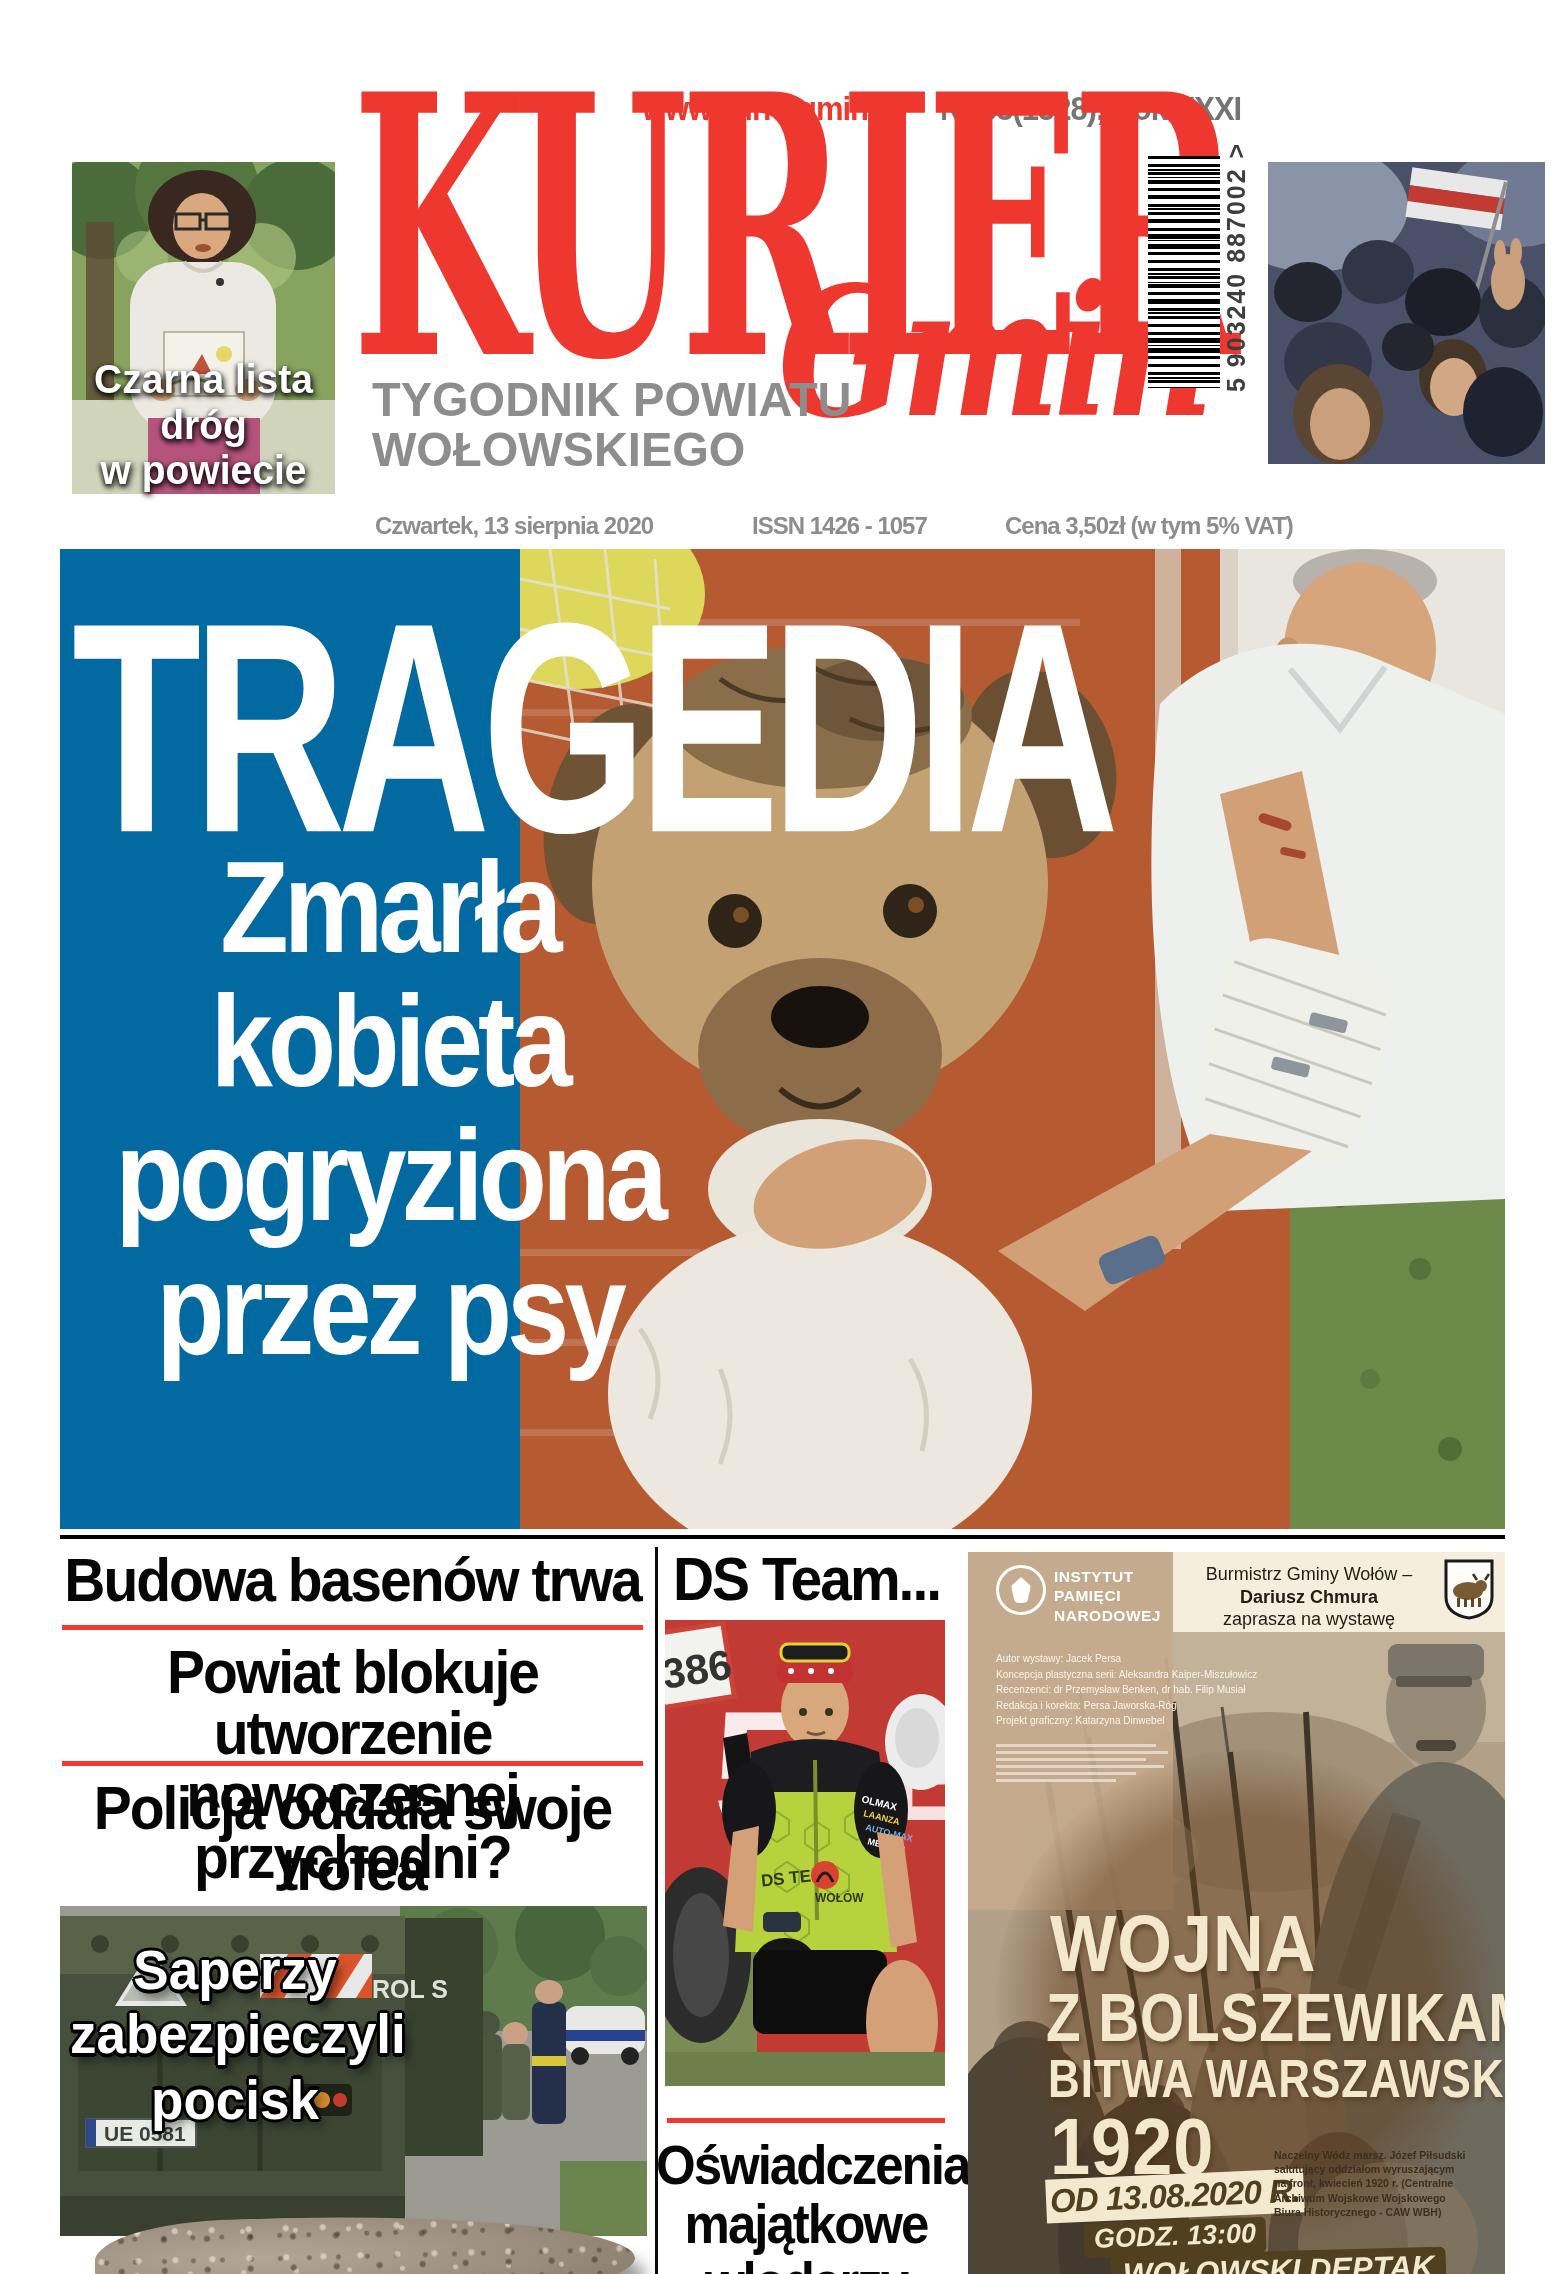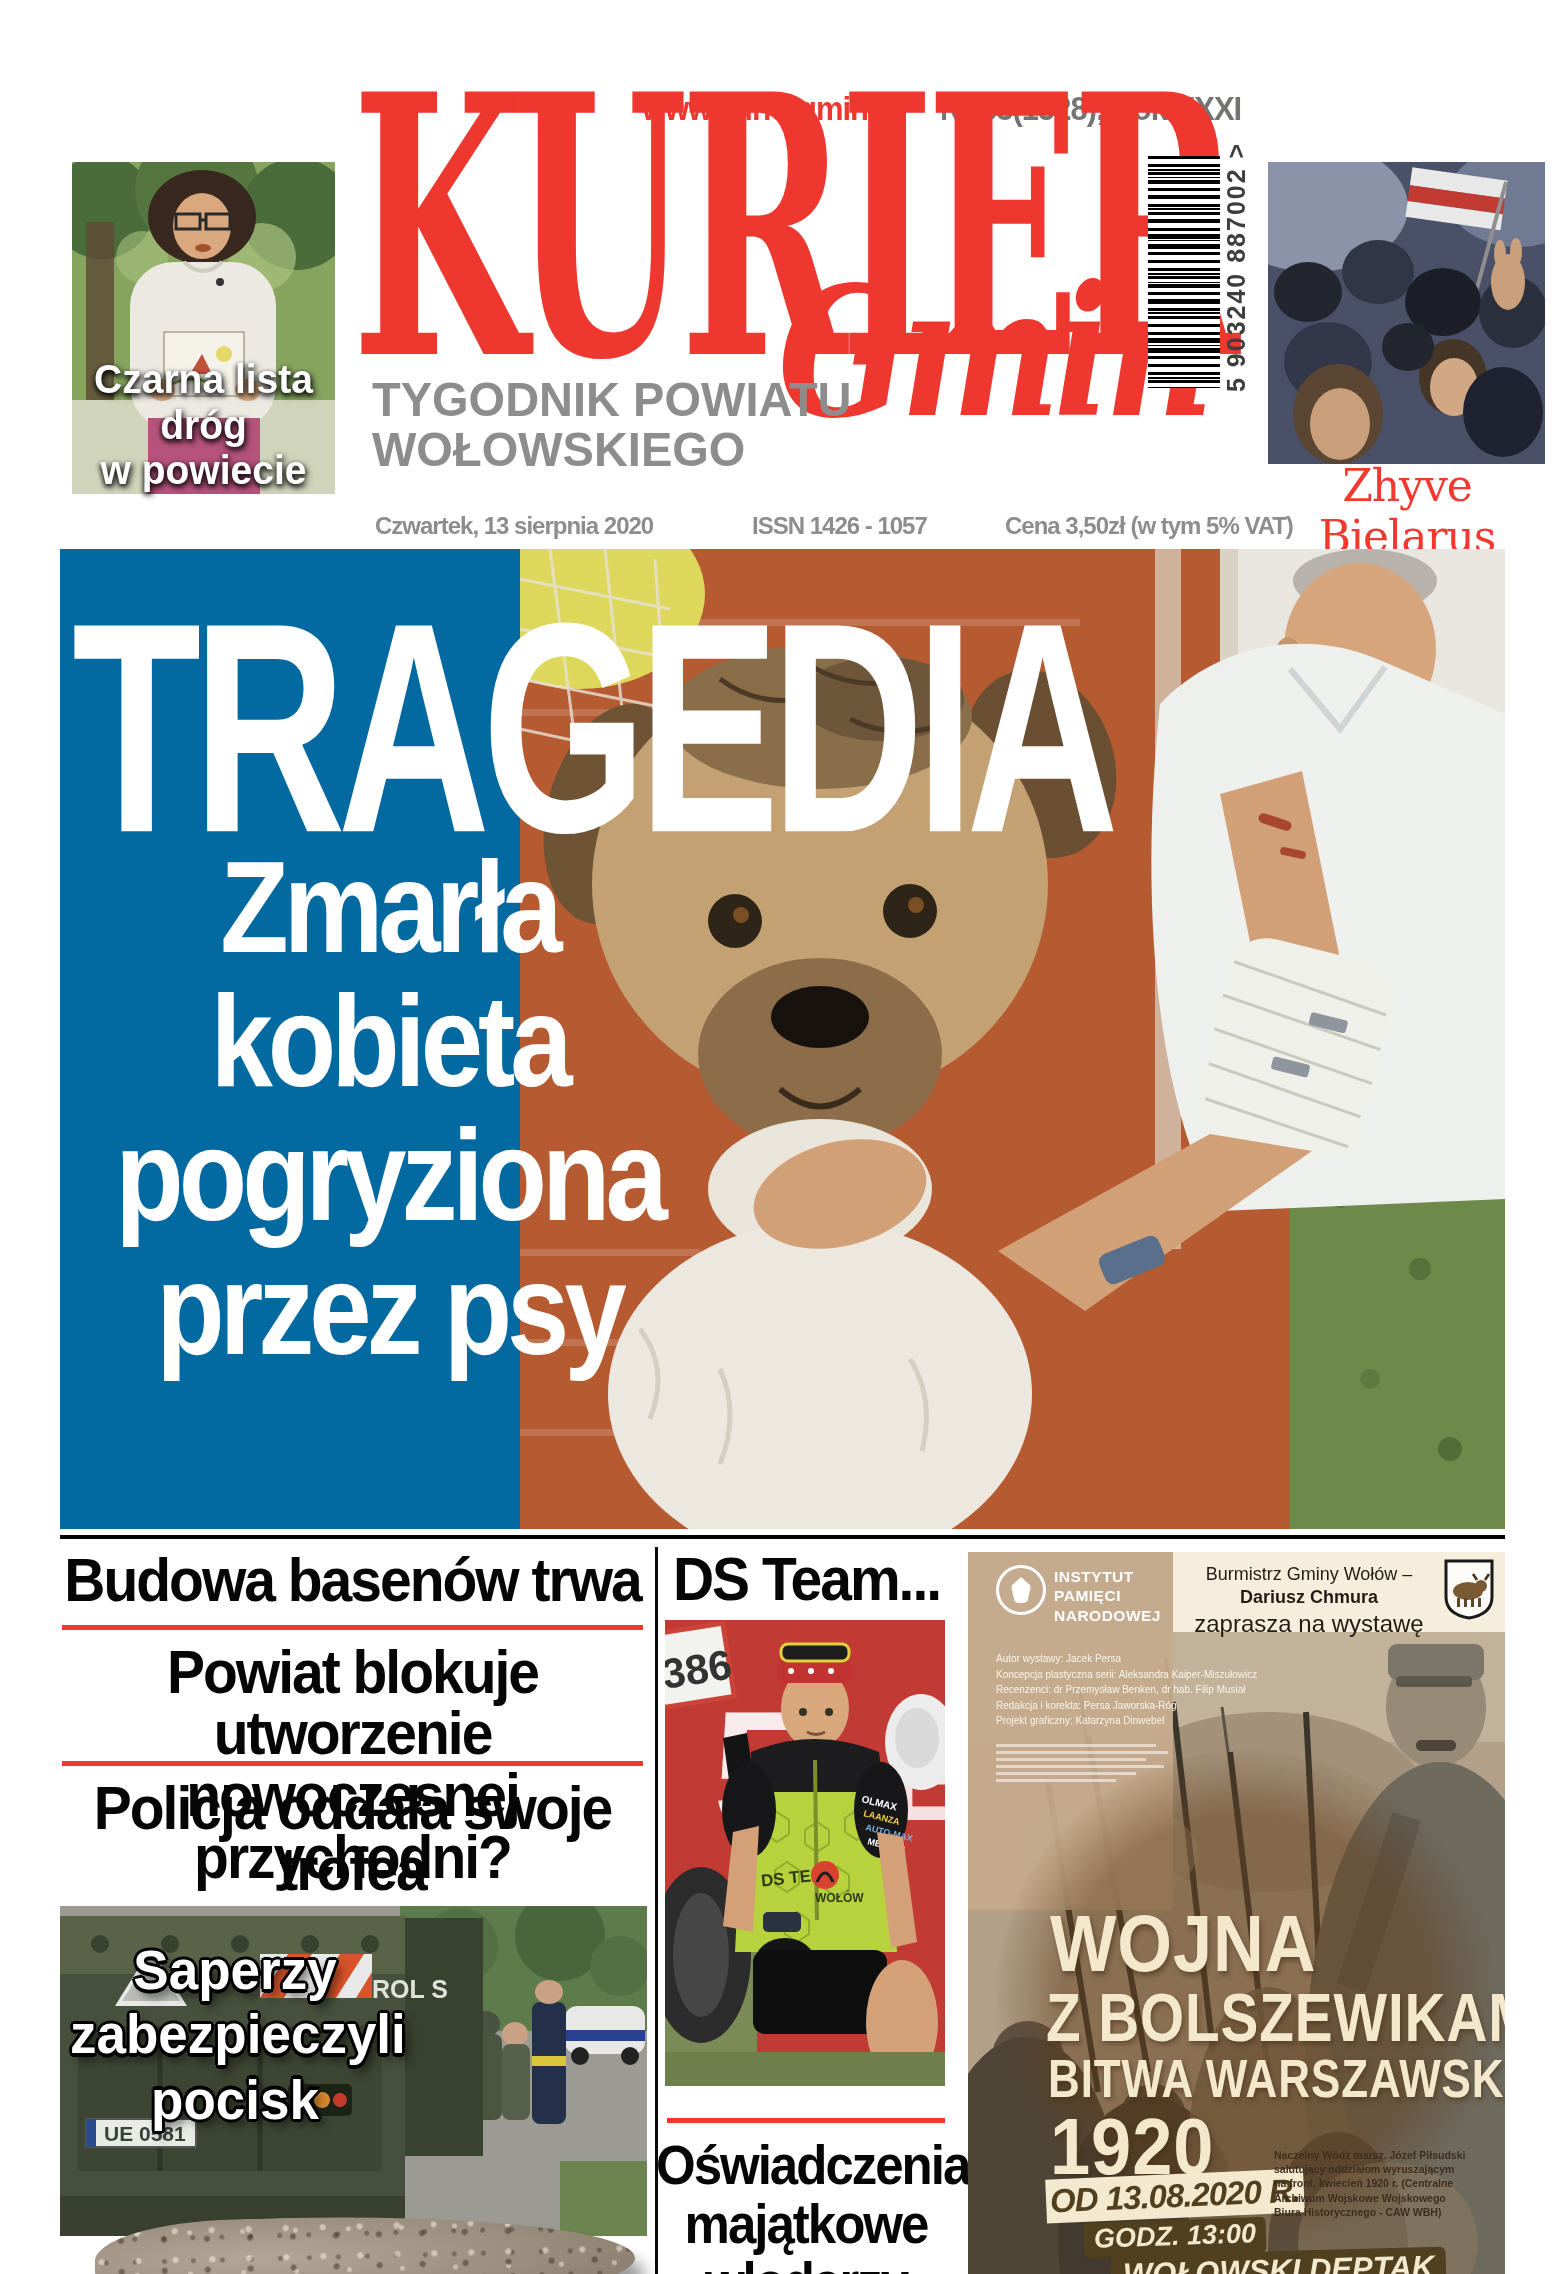--- a/index.html
+++ b/index.html
@@ -69,21 +69,21 @@
   
   .poster{left:968px;top:1508px;width:537px;height:766px;background:#b3a089;overflow:hidden;}
   .poster .photo{left:0;top:0;width:537px;height:766px;z-index:0;}
   .tanstrip{left:0;top:0;width:205px;height:358px;background:rgba(197,170,140,.93);z-index:1;}
   .creamband{left:205px;top:0;width:332px;height:80px;background:#f6eedd;z-index:1;}
   .ipn-logo{left:28px;top:13px;width:44px;height:44px;border:3px solid #fff;border-radius:50%;z-index:2;}
   .ipn-logo i{position:absolute;left:12px;top:9px;width:20px;height:26px;background:#fff;border-radius:50% 50% 40% 40%;clip-path:polygon(50% 0,100% 35%,80% 100%,20% 100%,0 35%);}
   .ipn-text{left:86px;top:15px;font-size:15.5px;line-height:1.25;color:#fff;letter-spacing:.5px;z-index:2;}
   .invite{left:212px;top:11px;width:258px;color:#241c12;z-index:2;}
   .invite .l1{font-size:18px;line-height:1.25;}
-  .invite .l2{font-size:24px;line-height:1.3;}
+  .invite .l2{font-size:18px;line-height:1.3;}
   .coa{right:10px;top:6px;z-index:2;}
   .credits{left:28px;top:99px;font-size:10px;line-height:1.55;color:#f8f4ea;z-index:2;}
   .micro{left:28px;top:192px;z-index:2;}
   .micro div{height:3px;background:rgba(255,255,255,.55);margin-bottom:4px;}
   .browncircle{left:28px;top:198px;width:500px;height:500px;border-radius:50%;z-index:1;
      background:radial-gradient(circle, rgba(99,64,30,.5) 0 52%, rgba(99,64,30,0) 72%);}
   .ptitle{color:#f3e8cc;font-weight:bold;letter-spacing:1px;z-index:3;text-shadow:2px 3px 5px rgba(70,45,20,.55);transform-origin:left top;white-space:nowrap;}
   .pt1{left:82px;top:346px;font-size:74px;transform:scale(.95,1.08);}
   .pt2{left:78px;top:426px;font-size:63px;transform:scale(.9,1.08);}
   .pt3{left:80px;top:496px;font-size:50px;transform:scale(.88,1.06);}
@@ -167,21 +167,20 @@
       <ellipse cx="72" cy="262" rx="30" ry="36" fill="#caa07c"></ellipse>
       <ellipse cx="185" cy="215" rx="34" ry="38" fill="#463628"></ellipse>
       <ellipse cx="186" cy="225" rx="24" ry="29" fill="#d2a884"></ellipse>
       <ellipse cx="140" cy="185" rx="26" ry="24" fill="#23262f"></ellipse>
       <ellipse cx="235" cy="250" rx="40" ry="45" fill="#1f2230"></ellipse>
       <ellipse cx="240" cy="120" rx="17" ry="28" fill="#caa07c"></ellipse>
       <ellipse cx="232" cy="92" rx="6" ry="14" fill="#caa07c"></ellipse>
       <ellipse cx="248" cy="90" rx="6" ry="14" fill="#caa07c"></ellipse>
     </svg>
   </div>
-  <div class="abs zhyve ctr">Zhyve Bielarus</div>
 
   <div class="abs dateline b" style="left:375px;top:468px;">Czwartek, 13 sierpnia 2020</div>
   <div class="abs dateline b" style="left:752px;top:468px;">ISSN 1426 - 1057</div>
   <div class="abs dateline b" style="left:1005px;top:468px;">Cena 3,50zł (w tym 5% VAT)</div>
 
   <div class="abs blackbox">
     <div class="abs mainphoto">
       <svg width="985" height="980" viewBox="0 0 985 980">
         <rect width="985" height="980" fill="#b55a31"></rect>
         <g fill="rgba(255,255,255,.16)">

